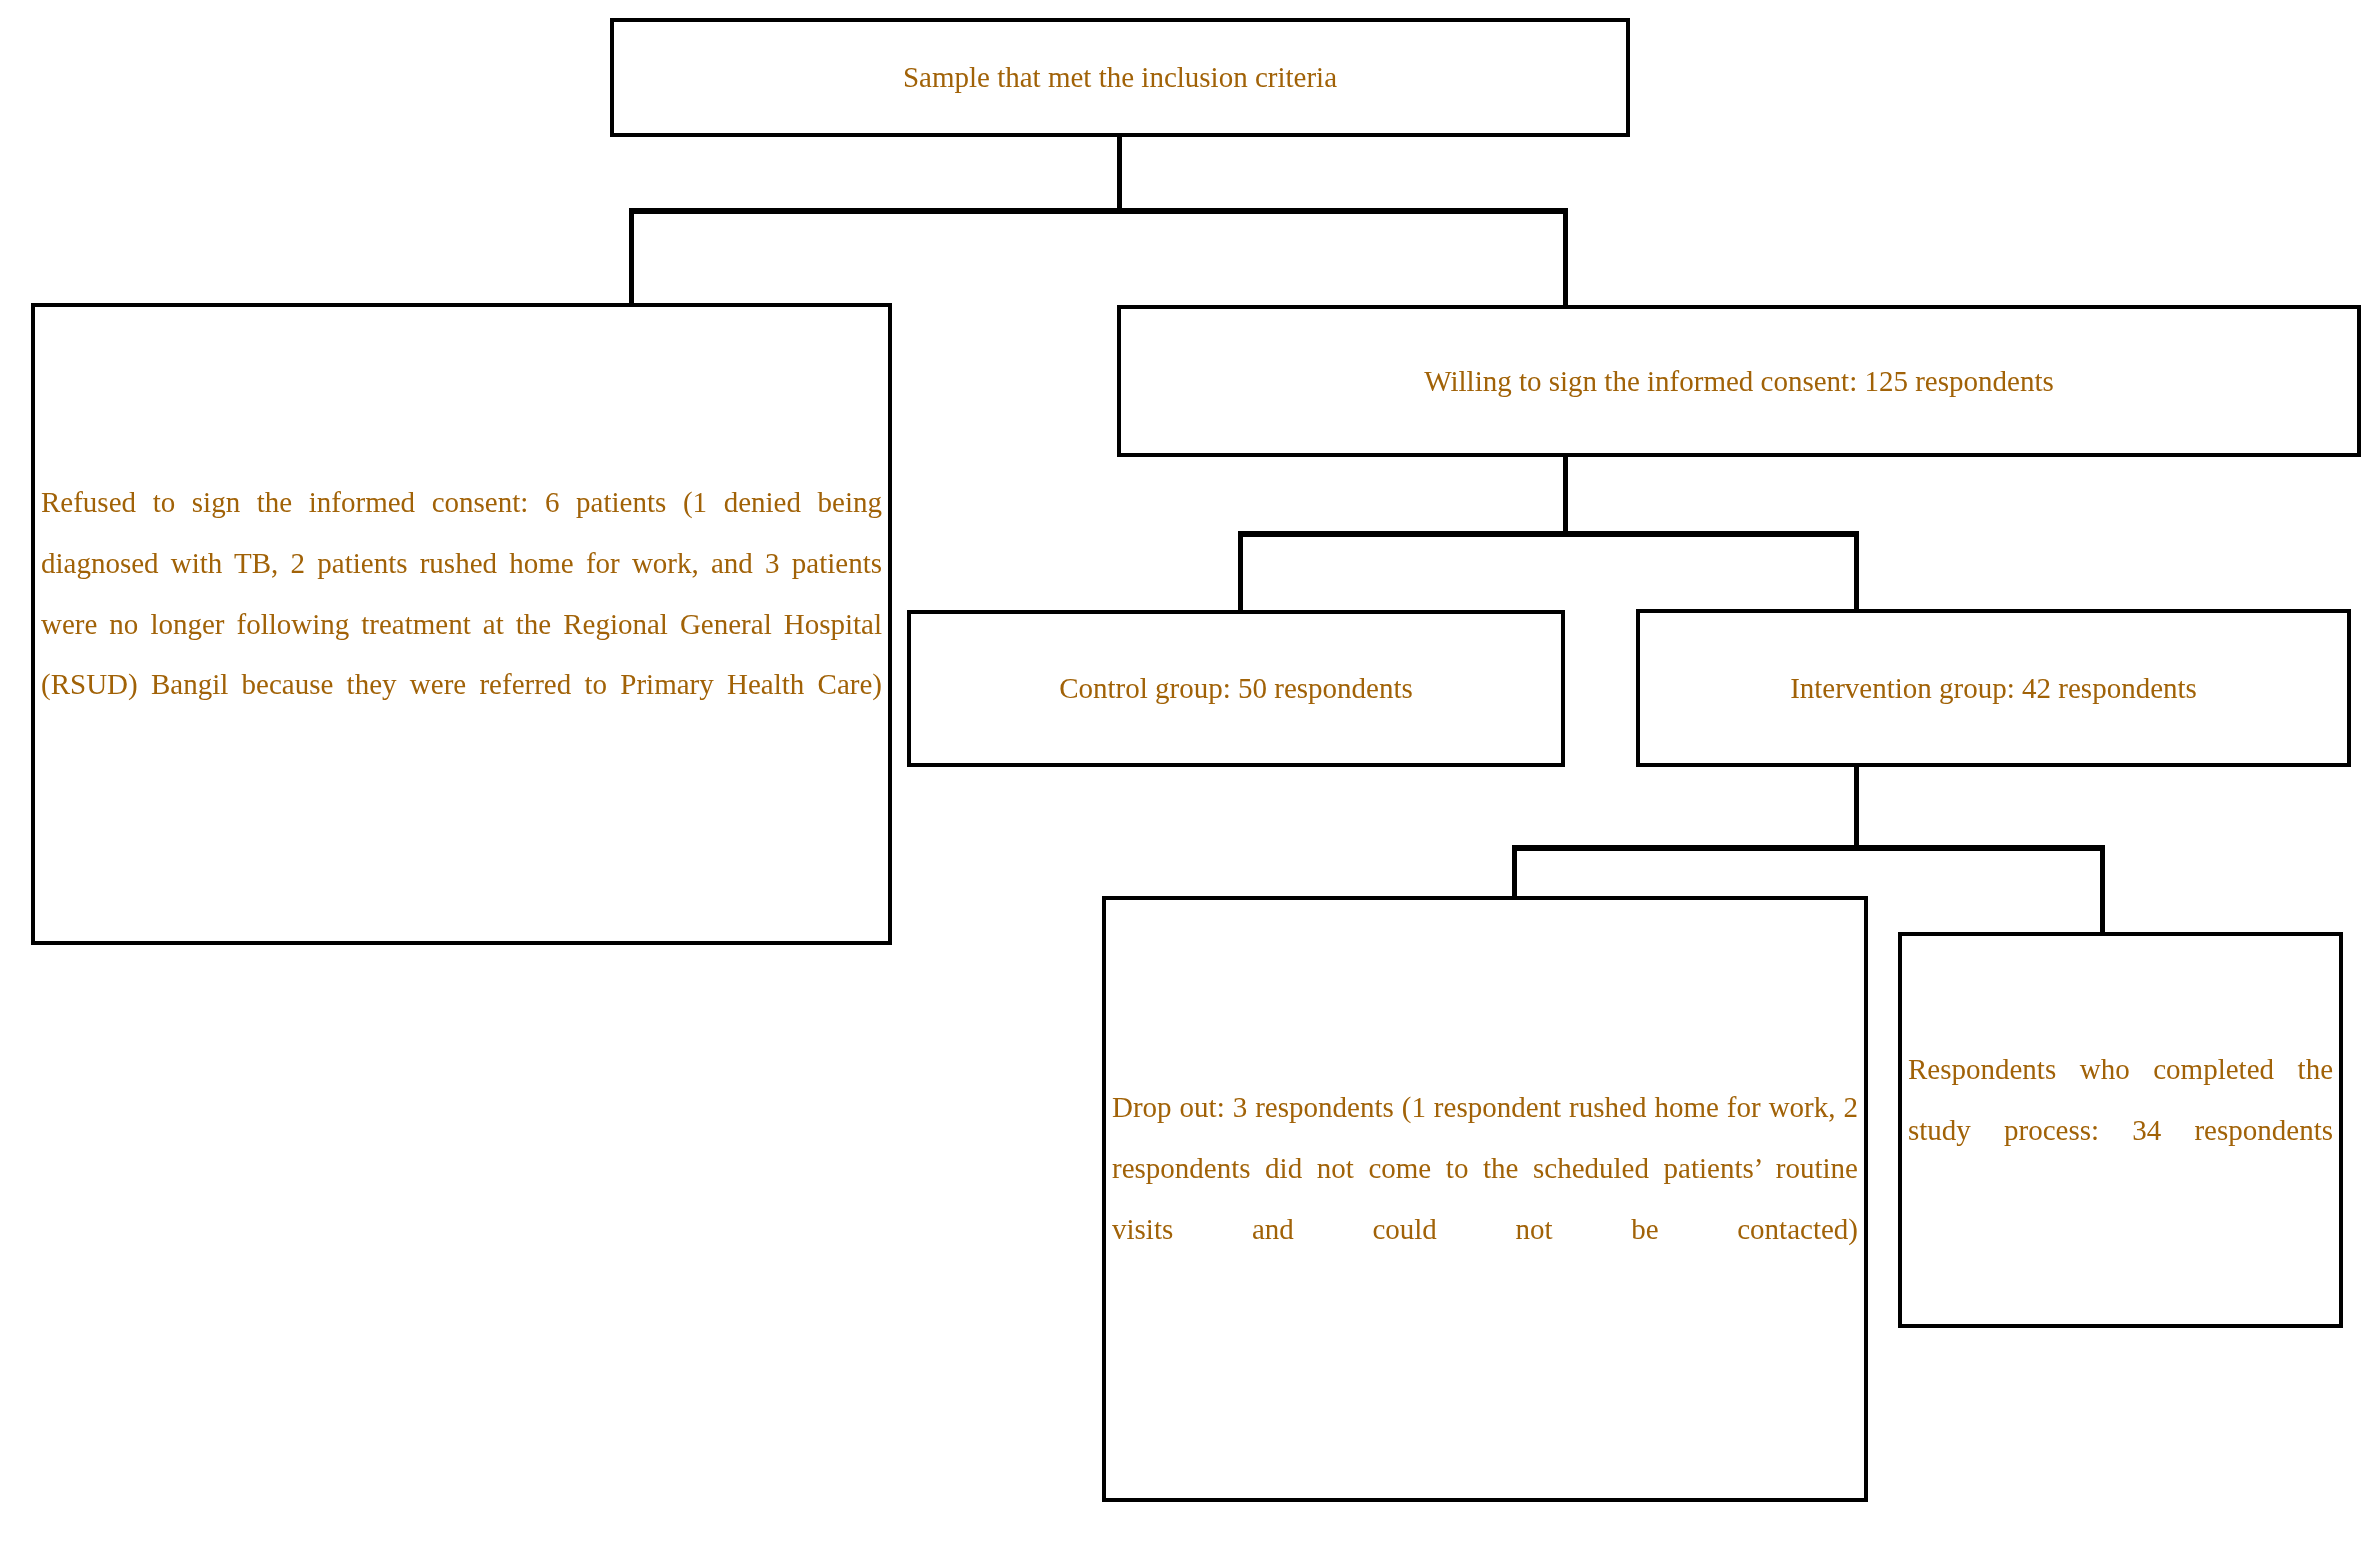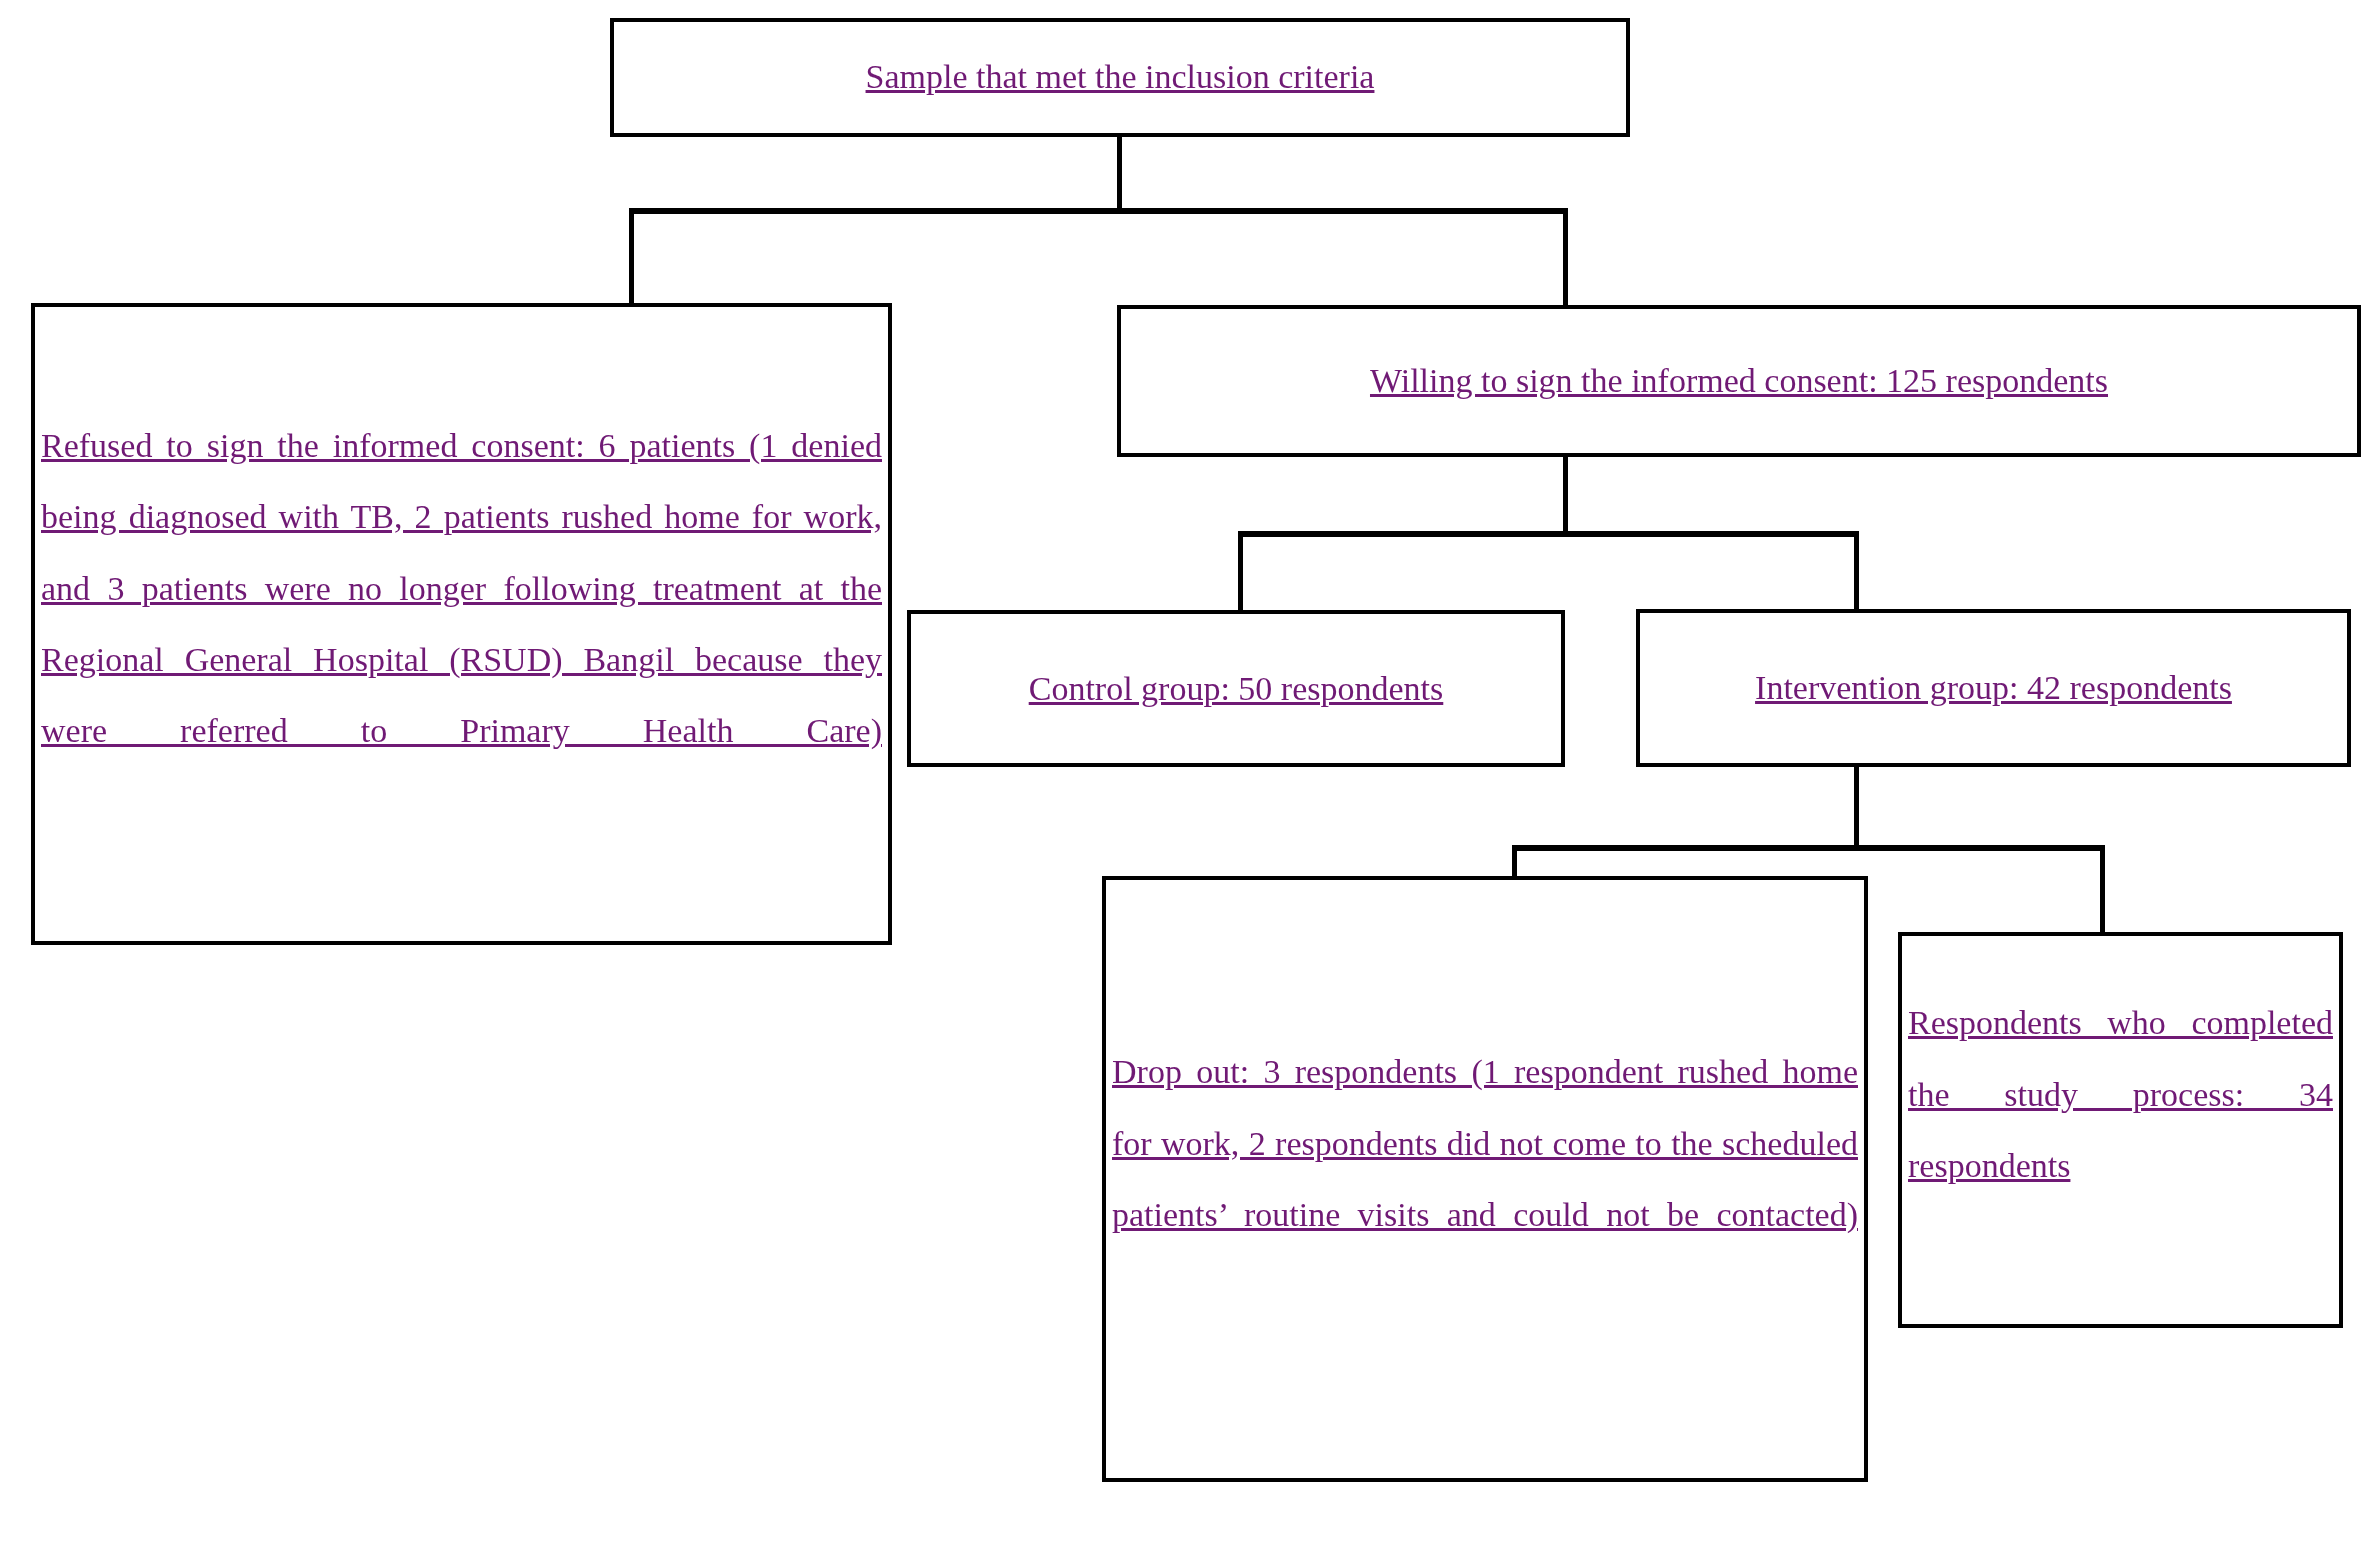--- a/index.html
+++ b/index.html
@@ -26,24 +26,23 @@
     background: #ffffff;
     display: flex;
     align-items: center;
     z-index: 3;
   }
   .box.center-txt { justify-content: center; }
 
   .box-text {
     display: block;
     width: 100%;
-    font-size: 34px;
+    font-size: 29px;
     line-height: 1.0;
-    color: #701a75;
-    text-decoration: underline;
+    color: #a16207;
   }
   .box-text.centered {
     text-align: center;
     padding: 0 16px;
   }
   .box-text.justified {
     text-align: justify;
     text-justify: inter-word;
     line-height: 2.1;
     padding: 0 6px;
@@ -97,21 +96,21 @@
   </div>
 
   <div class="box center-txt" style="left:907px; top:610px; width:658px; height:157px;">
     <span class="box-text centered">Control group: 50 respondents</span>
   </div>
 
   <div class="box center-txt" style="left:1636px; top:609px; width:715px; height:158px;">
     <span class="box-text centered">Intervention group: 42 respondents</span>
   </div>
 
-  <div class="box" style="left:1102px; top:876px; width:766px; height:606px;">
+  <div class="box" style="left:1102px; top:896px; width:766px; height:606px;">
     <span class="box-text justified">Drop out: 3 respondents (1 respondent rushed home for work, 2 respondents did not come to the scheduled patients’ routine visits and could not be contacted)</span>
   </div>
 
   <div class="box" style="left:1898px; top:932px; width:445px; height:396px;">
     <span class="box-text justified">Respondents who completed the study process: 34 respondents</span>
   </div>
 
 </div>
 
 

